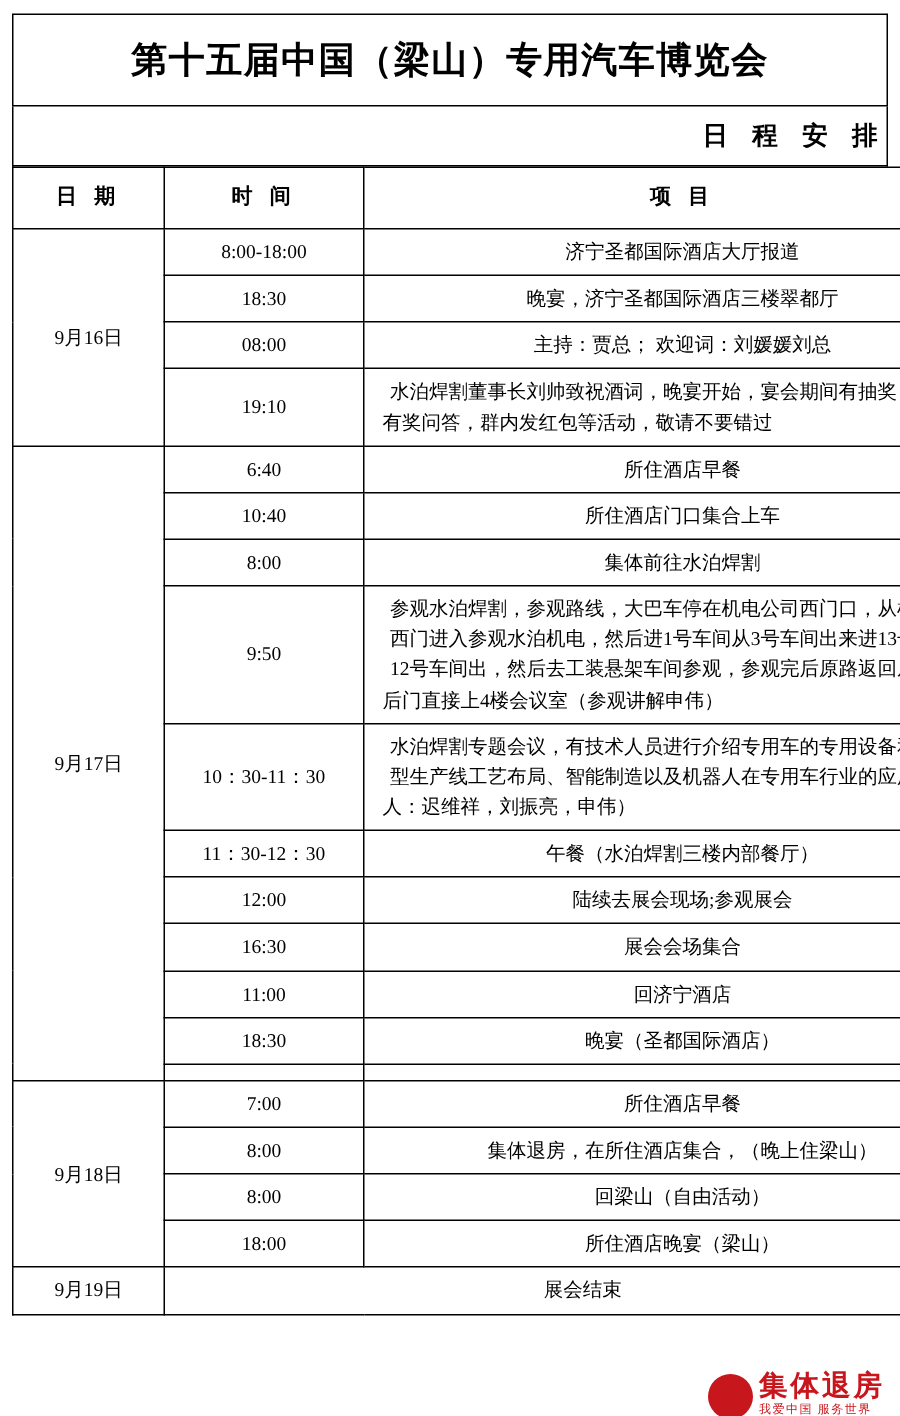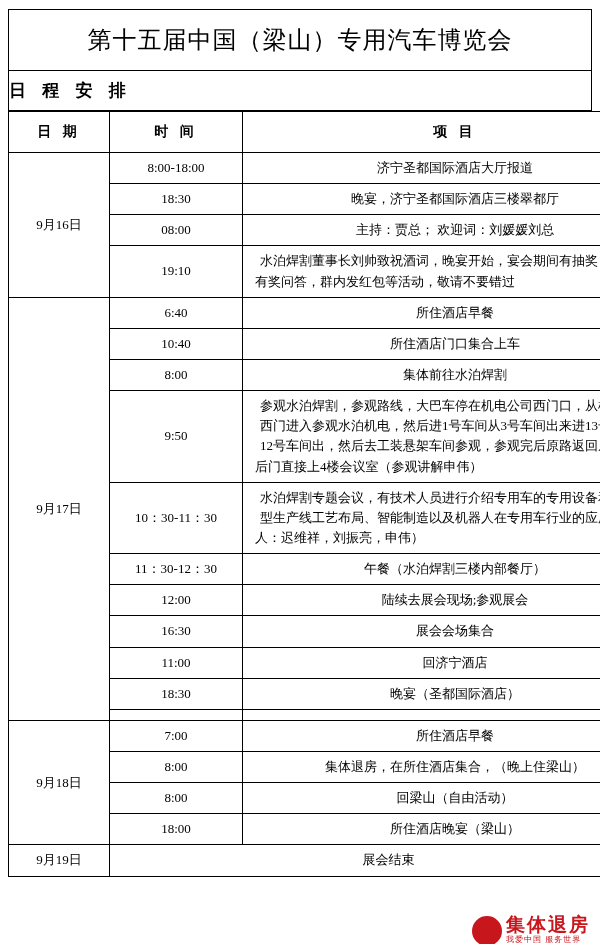--- a/index.html
+++ b/index.html
@@ -28,32 +28,32 @@
     border-left: 1px solid #000;
     border-right: 1px solid #000;
     display: flex;
     align-items: center;
     justify-content: center;
     box-sizing: border-box;
     margin: 9px 8px 0 8px;
   }
   .title-text {
     font-size: 24px;
-    font-weight: normal;
+    font-weight: bold;
     letter-spacing: 1px;
     font-family: "Liberation Serif", "DejaVu Serif", serif;
   }
   .subtitle-row {
     height: 40px;
     border-left: 1px solid #000;
     border-right: 1px solid #000;
     border-bottom: 1px solid #000;
     display: flex;
     align-items: center;
-    justify-content: flex-start;
+    justify-content: flex-end;
     box-sizing: border-box;
     margin: 0 8px;
   }
   .subtitle-text {
     font-size: 17px;
     font-weight: bold;
     letter-spacing: 6px;
   }
   table.schedule {
     margin: 0 8px;

